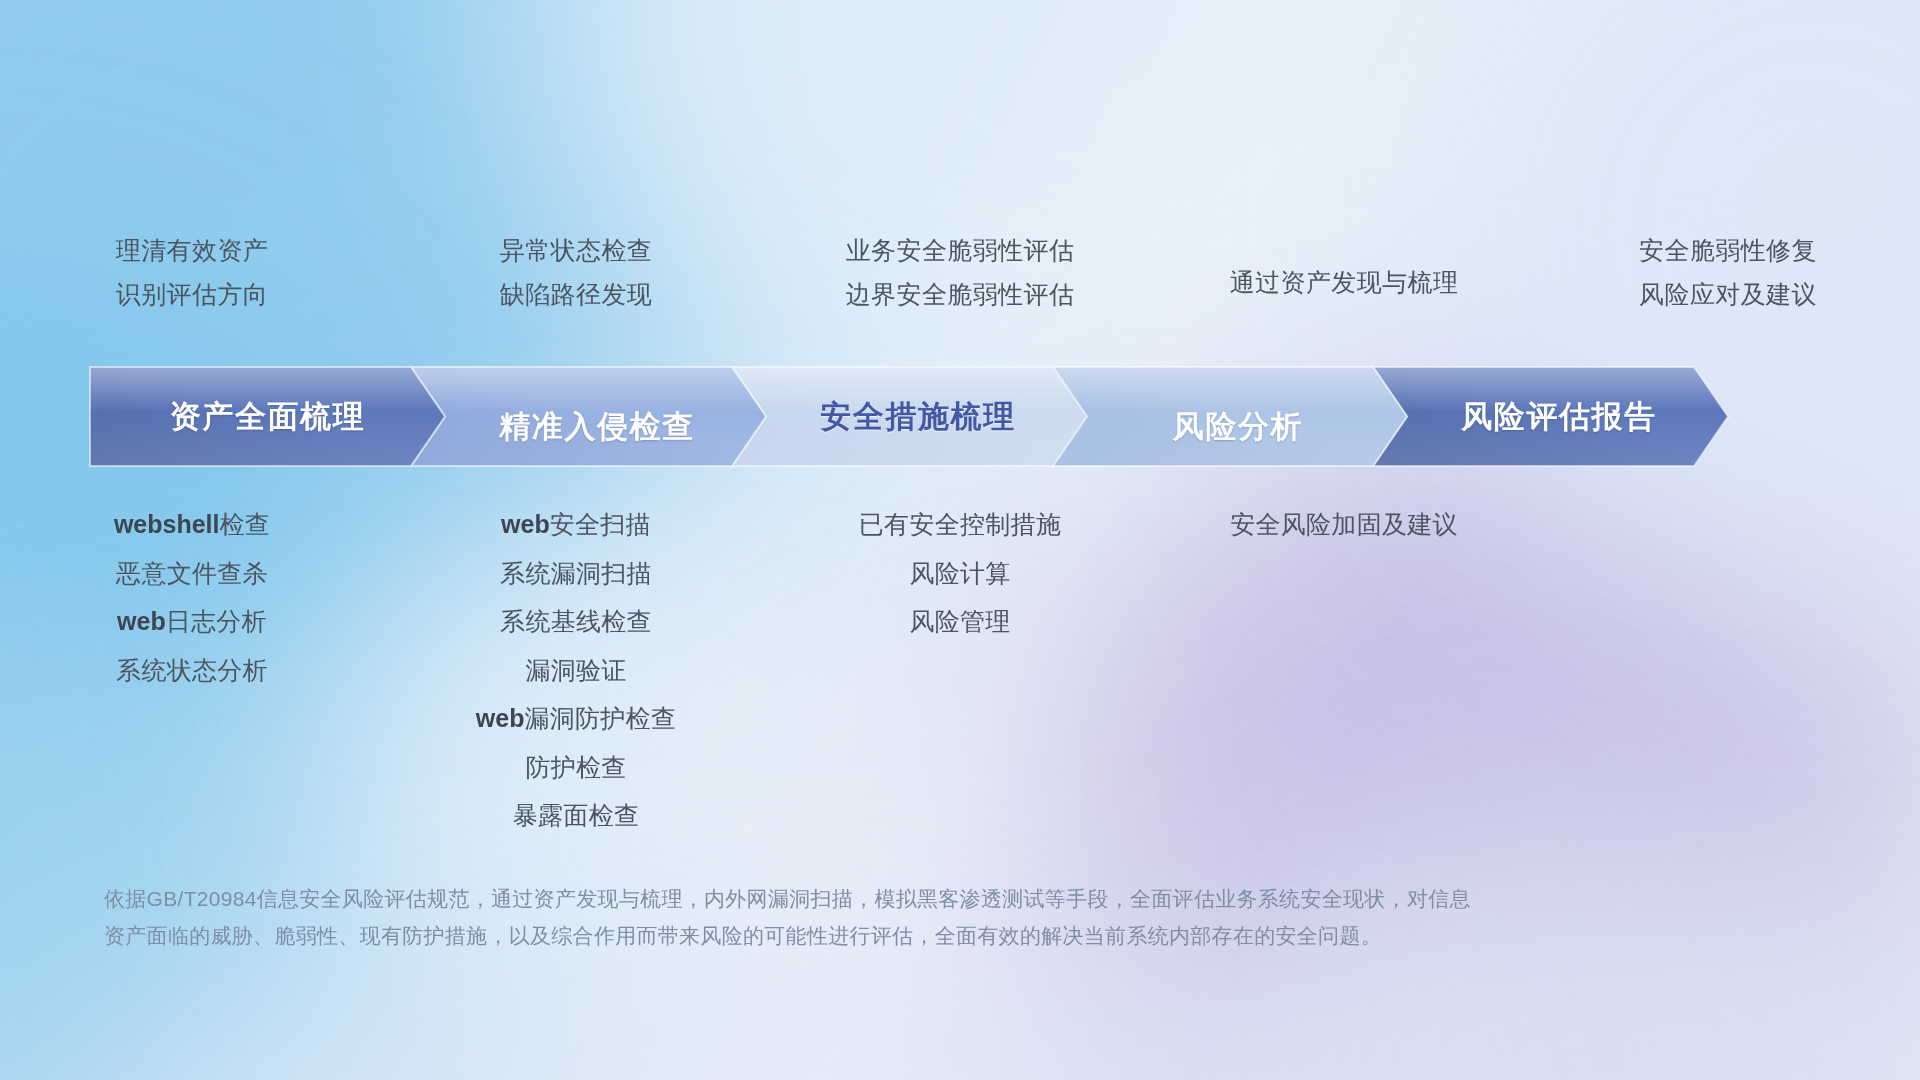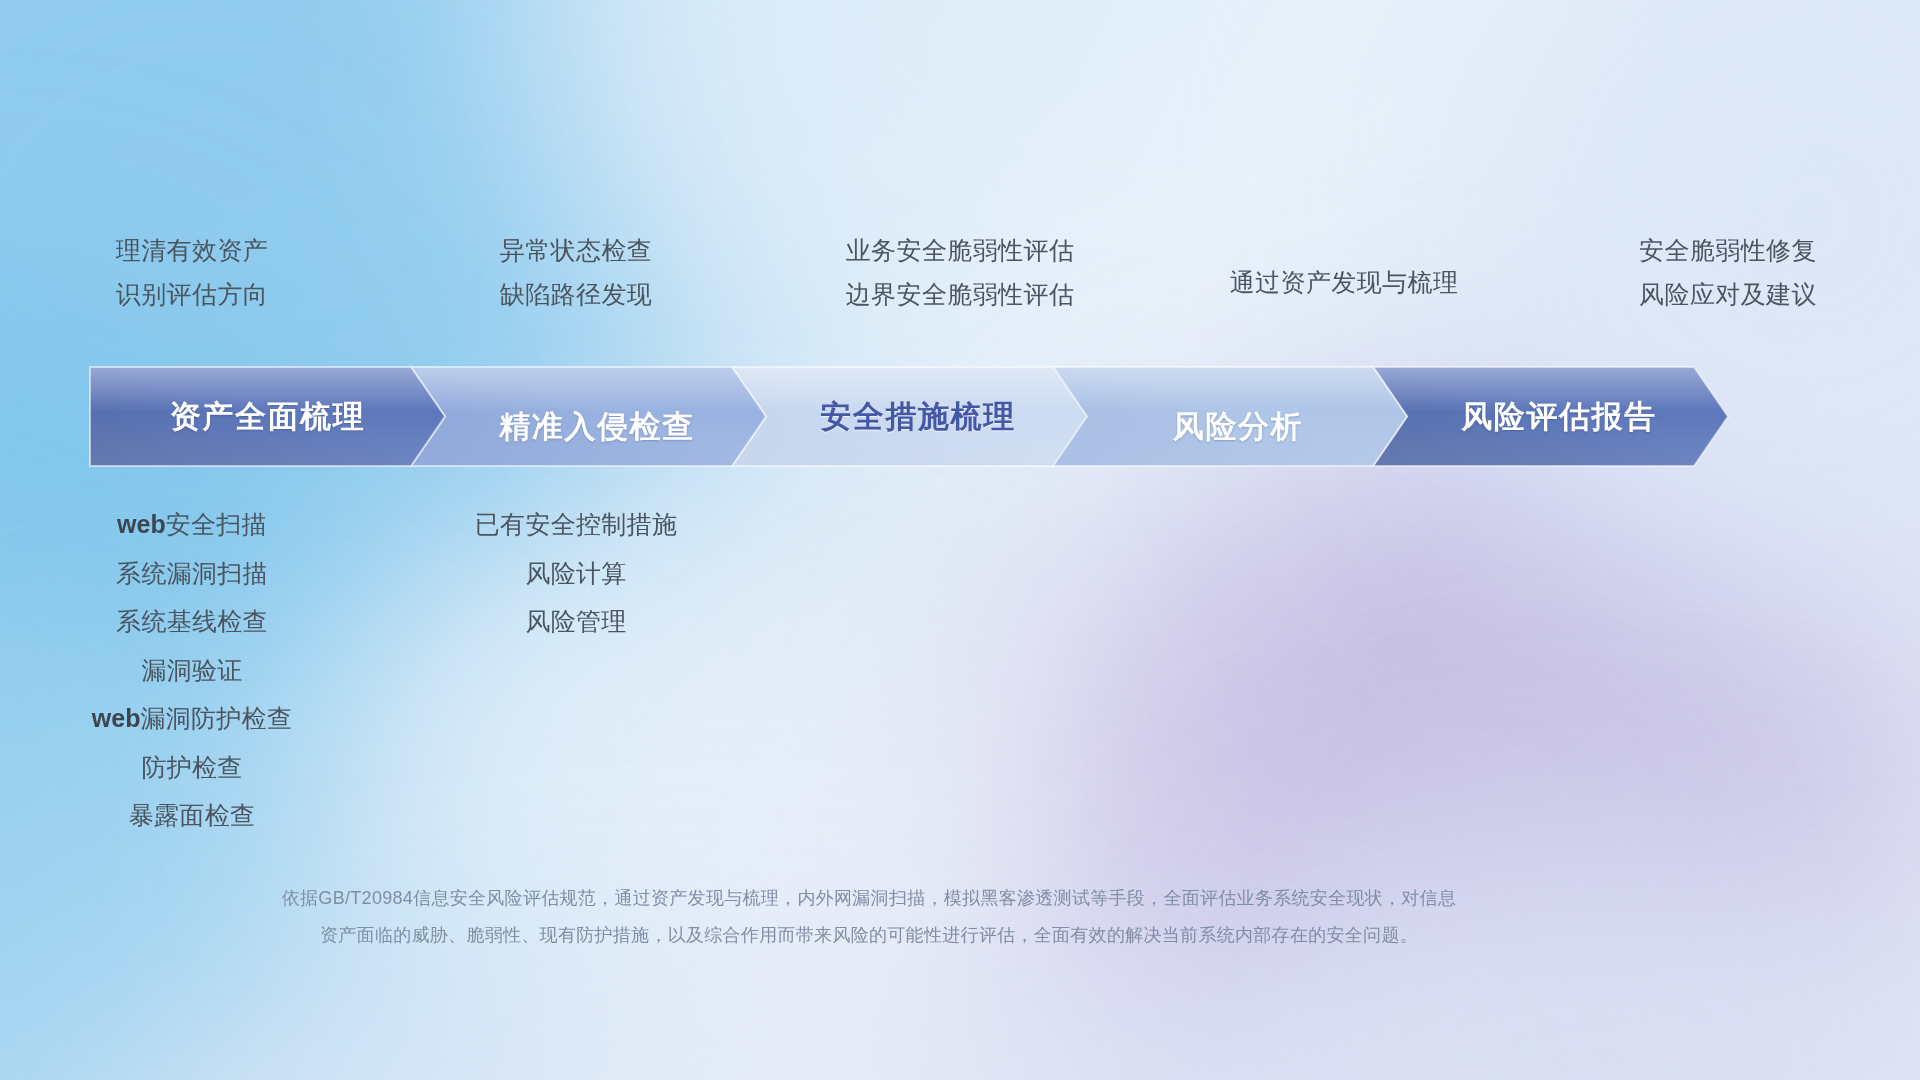--- a/index.html
+++ b/index.html
@@ -70,23 +70,22 @@
   #bot-row{ top:500px; height:330px; align-items:flex-start; }
   .bline{
     font-size:25px; color:#4b5560; line-height:48.5px;
     letter-spacing:.3px; white-space:nowrap;
   }
   .bline b{ font-weight:700; color:#3d4650; letter-spacing:0; }
 
   
   #footer{
     position:absolute; left:104px; top:880px; width:1530px;
-    font-size:18px; line-height:37px; color:#7f8ea5; letter-spacing:.3px;
+    font-size:21px; line-height:37px; color:#7f8ea5; letter-spacing:.3px;
     text-indent:0;
-    text-align:center;
   }
   #footer .fl{ display:block; white-space:nowrap; }
 </style>
 </head>
 <body>
 
 <div id="bg">
   <div class="base"></div>
   <div class="blob b1"></div>
   <div class="blob b2"></div>
@@ -233,33 +232,42 @@
             <polygon points="0,0 321,0 355,49.5 321,99 0,99 34,49.5" fill="url(#s4)"></polygon>
             <polygon points="0,0 321,0 355,49.5 321,99 0,99 34,49.5" fill="none" stroke="#ffffff" stroke-opacity=".55" stroke-width="2"></polygon>
           </svg>
         </div>
         <div class="lbl on-dark" style="margin-left: 17px;">风险评估报告</div>
       </div>
     </div>
 
   <div class="row" id="bot-row">
       <div class="col">
+        <div class="bline"><b>webshell</b><span>检查</span></div>
+        <div class="bline">恶意文件查杀</div>
+        <div class="bline"><b>web</b><span>日志分析</span></div>
+        <div class="bline">系统状态分析</div>
+      </div>
+      <div class="col">
         <div class="bline"><b>web</b><span>安全扫描</span></div>
         <div class="bline">系统漏洞扫描</div>
         <div class="bline">系统基线检查</div>
         <div class="bline">漏洞验证</div>
         <div class="bline"><b>web</b><span>漏洞防护检查</span></div>
         <div class="bline">防护检查</div>
         <div class="bline">暴露面检查</div>
       </div>
       <div class="col">
         <div class="bline">已有安全控制措施</div>
         <div class="bline">风险计算</div>
         <div class="bline">风险管理</div>
       </div>
+      <div class="col">
+        <div class="bline">安全风险加固及建议</div>
+      </div>
     </div>
 
   <div id="footer">
     <span class="fl">依据GB/T20984信息安全风险评估规范，通过资产发现与梳理，内外网漏洞扫描，模拟黑客渗透测试等手段，全面评估业务系统安全现状，对信息</span>
     <span class="fl">资产面临的威胁、脆弱性、现有防护措施，以及综合作用而带来风险的可能性进行评估，全面有效的解决当前系统内部存在的安全问题。</span>
   </div>
 
 </div>
 
 </body></html>

